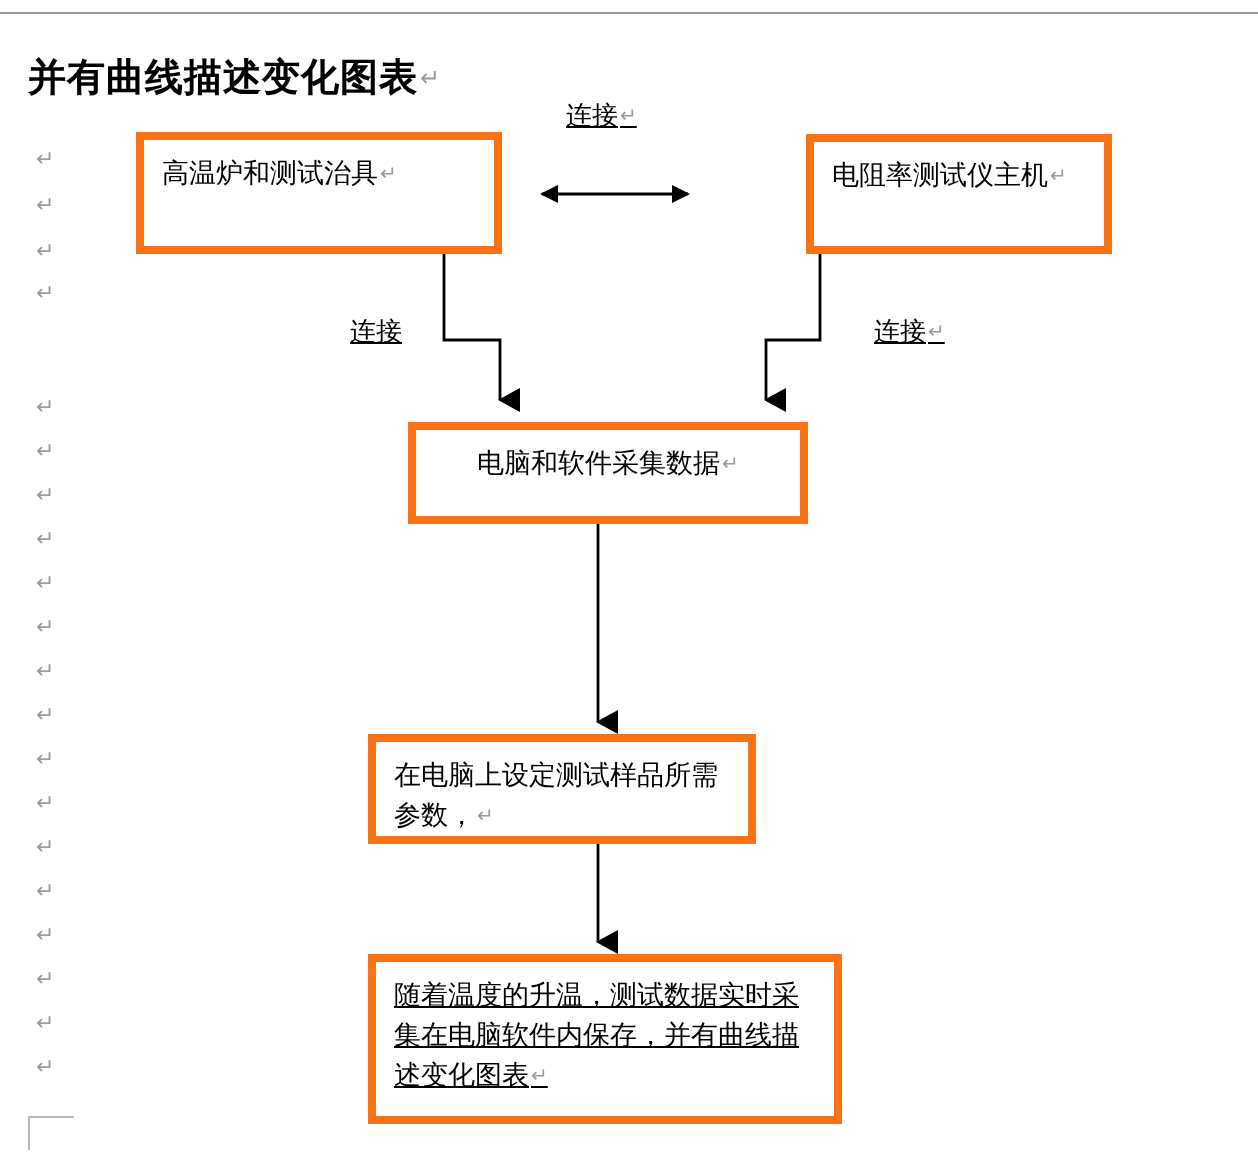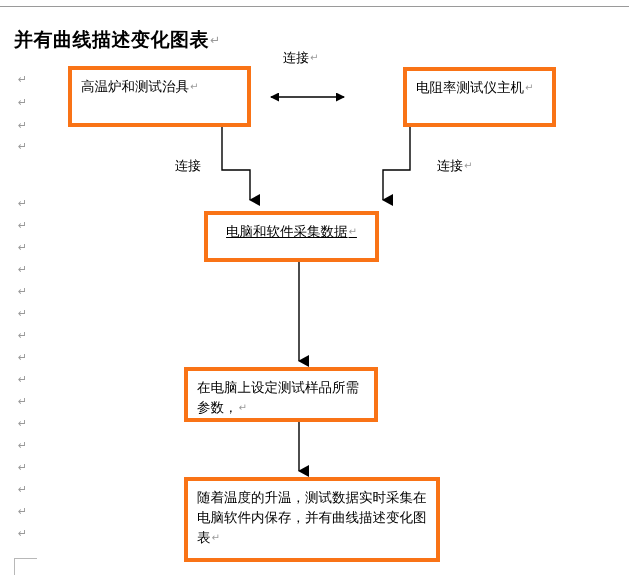--- a/index.html
+++ b/index.html
@@ -80,30 +80,31 @@
   .flow-box.center-text { text-align: center; padding-left: 0; padding-right: 0; }
   .flow-box .pilcrow {
     font-size: 10px;
     color: #9a9a9a;
     vertical-align: 1px;
     margin-left: 1px;
   }
 
   #box-furnace   { left: 68px;  top: 66px;  width: 183px; height: 61px; }
   #box-host      { left: 363px; top: 67px;  width: 153px; height: 60px; margin-left: 40px; }
-  #box-acquire   { left: 204px; top: 211px; width: 175px; height: 51px; text-decoration: underline; }
+  #box-acquire   { left: 204px; top: 211px; width: 200px; height: 51px; }
   #box-params    { left: 184px; top: 367px; width: 194px; height: 55px; }
-  #box-record    { left: 184px; top: 477px; width: 256px; height: 85px; }
+  #box-record    { left: 184px; top: 477px; width: 237px; height: 85px; text-decoration: underline; }
 
   
   .conn-label {
     position: absolute;
     font-size: 13px;
     line-height: 16px;
     white-space: nowrap;
+    text-decoration: underline;
   }
   .conn-label .pilcrow {
     font-size: 10px;
     color: #9a9a9a;
     vertical-align: 1px;
     margin-left: 1px;
   }
   #label-conn-top   { left: 283px; top: 50px; }
   #label-conn-left  { left: 175px; top: 158px; }
   #label-conn-right { left: 437px; top: 158px; }

